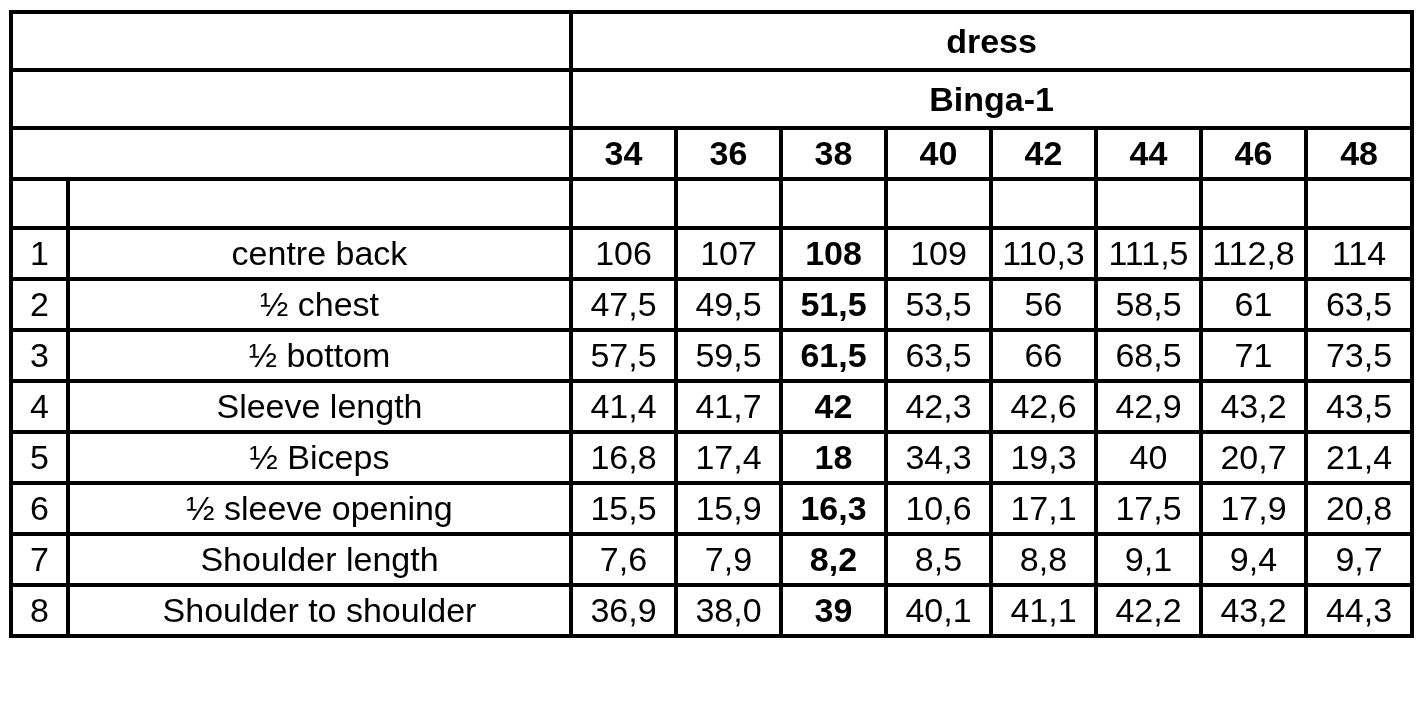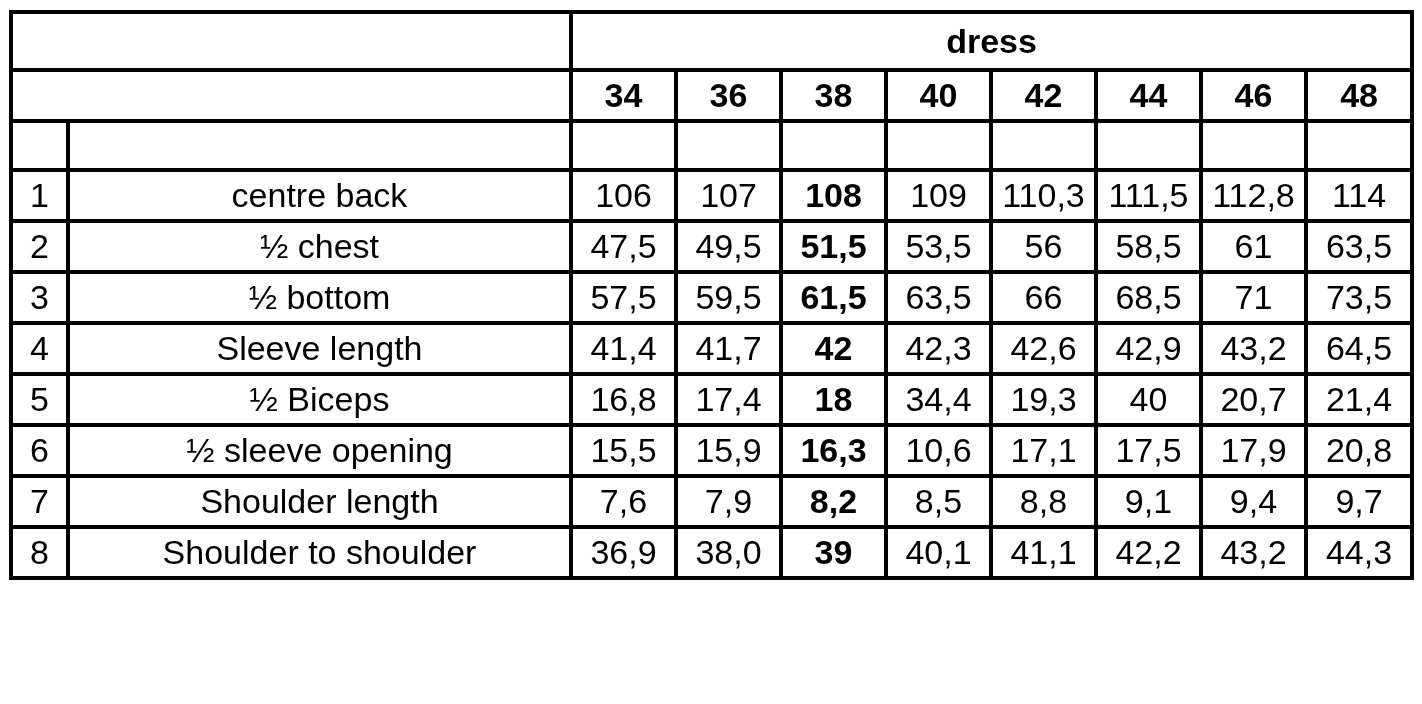--- a/index.html
+++ b/index.html
@@ -68,20 +68,24 @@
       <col style="width:105px">
       <col style="width:105px">
       <col style="width:106px">
   </colgroup>
 
   <tbody>
       <tr class="r-hdr">
     <td colspan="2"></td>
     <td colspan="8" class="title-cell">dress</td>
   </tr>
+  <tr class="r-hdr">
+    <td colspan="2"></td>
+    <td colspan="8" class="title-cell">Binga-1</td>
+  </tr>
 
   <tr class="r-sizes">
     <td colspan="2"></td>
     <td class="size-cell">34</td>
     <td class="size-cell">36</td>
     <td class="size-cell">38</td>
     <td class="size-cell">40</td>
     <td class="size-cell">42</td>
     <td class="size-cell">44</td>
     <td class="size-cell">46</td>
@@ -142,29 +146,29 @@
       <tr class="r-data">
     <td class="num-cell">4</td>
     <td class="label-cell">Sleeve length</td>
   <td class="val">41,4</td>
         <td class="val">41,7</td>
         <td class="val hl">42</td>
         <td class="val">42,3</td>
         <td class="val">42,6</td>
         <td class="val">42,9</td>
         <td class="val">43,2</td>
-        <td class="val">64,5</td>
+        <td class="val">43,5</td>
       </tr>
       <tr class="r-data">
     <td class="num-cell">5</td>
     <td class="label-cell">½ Biceps</td>
   <td class="val">16,8</td>
         <td class="val">17,4</td>
         <td class="val hl">18</td>
-        <td class="val">34,4</td>
+        <td class="val">34,3</td>
         <td class="val">19,3</td>
         <td class="val">40</td>
         <td class="val">20,7</td>
         <td class="val">21,4</td>
       </tr>
       <tr class="r-data">
     <td class="num-cell">6</td>
     <td class="label-cell">½ sleeve opening</td>
   <td class="val">15,5</td>
         <td class="val">15,9</td>

